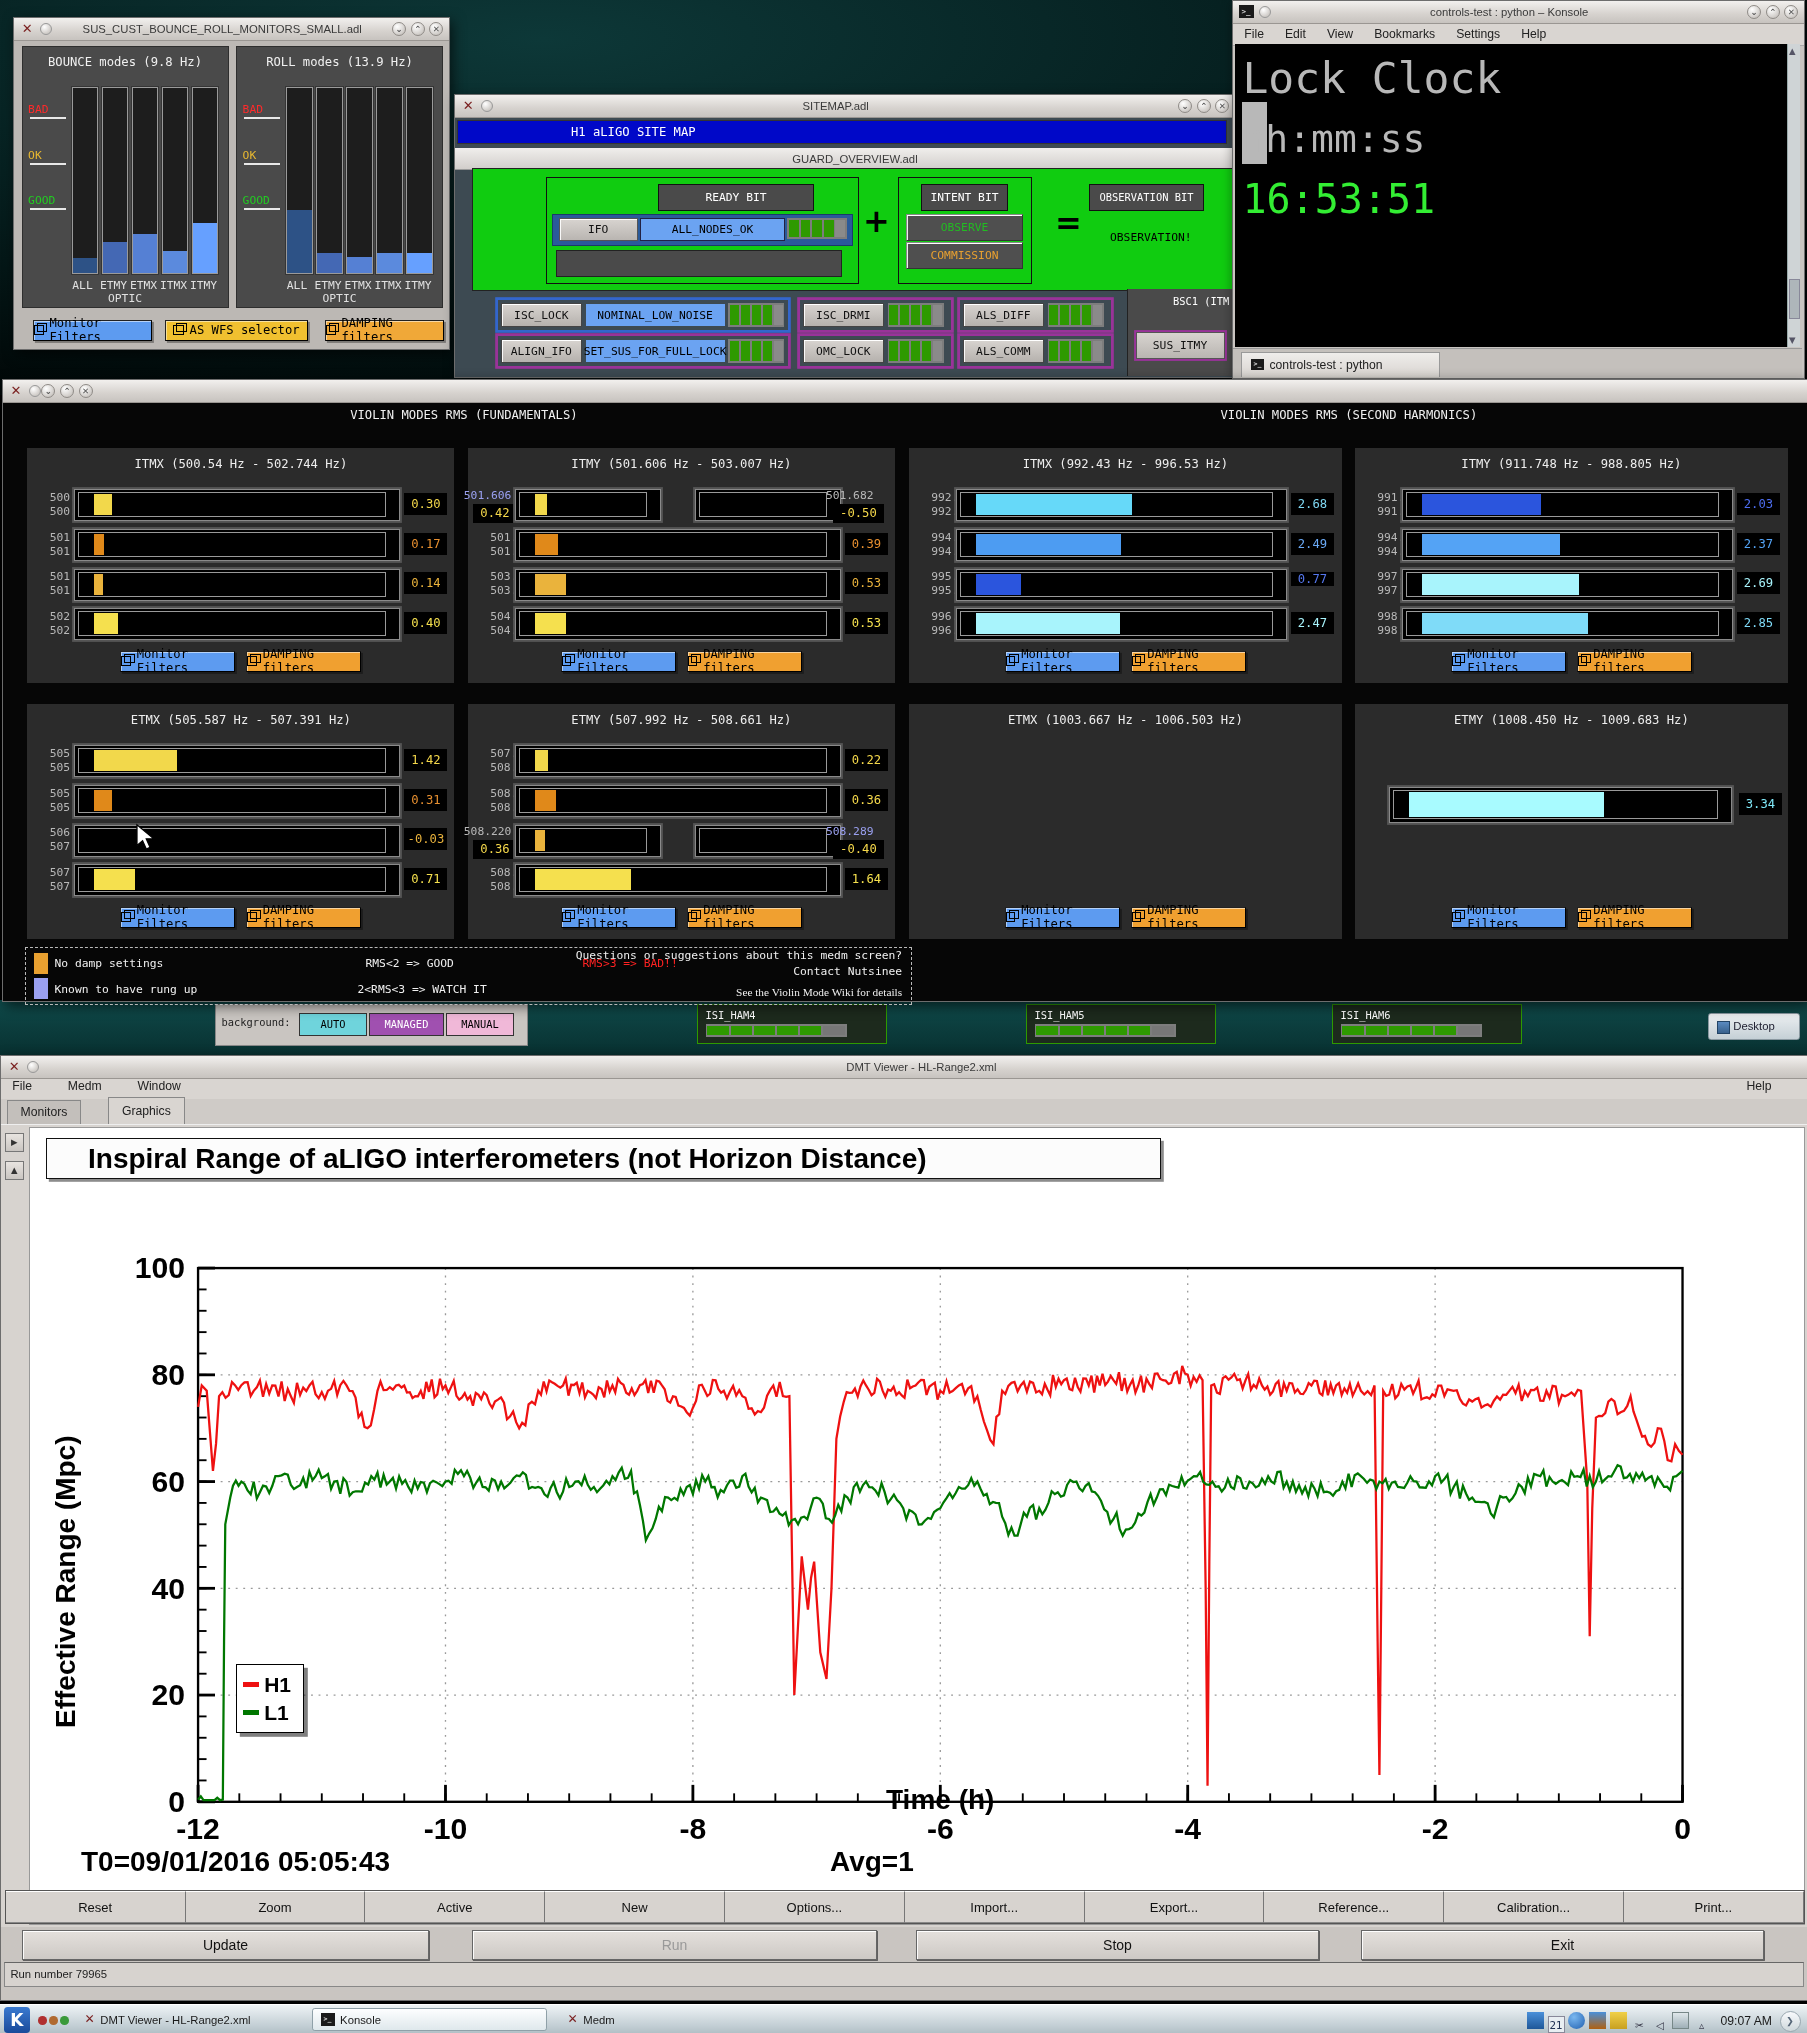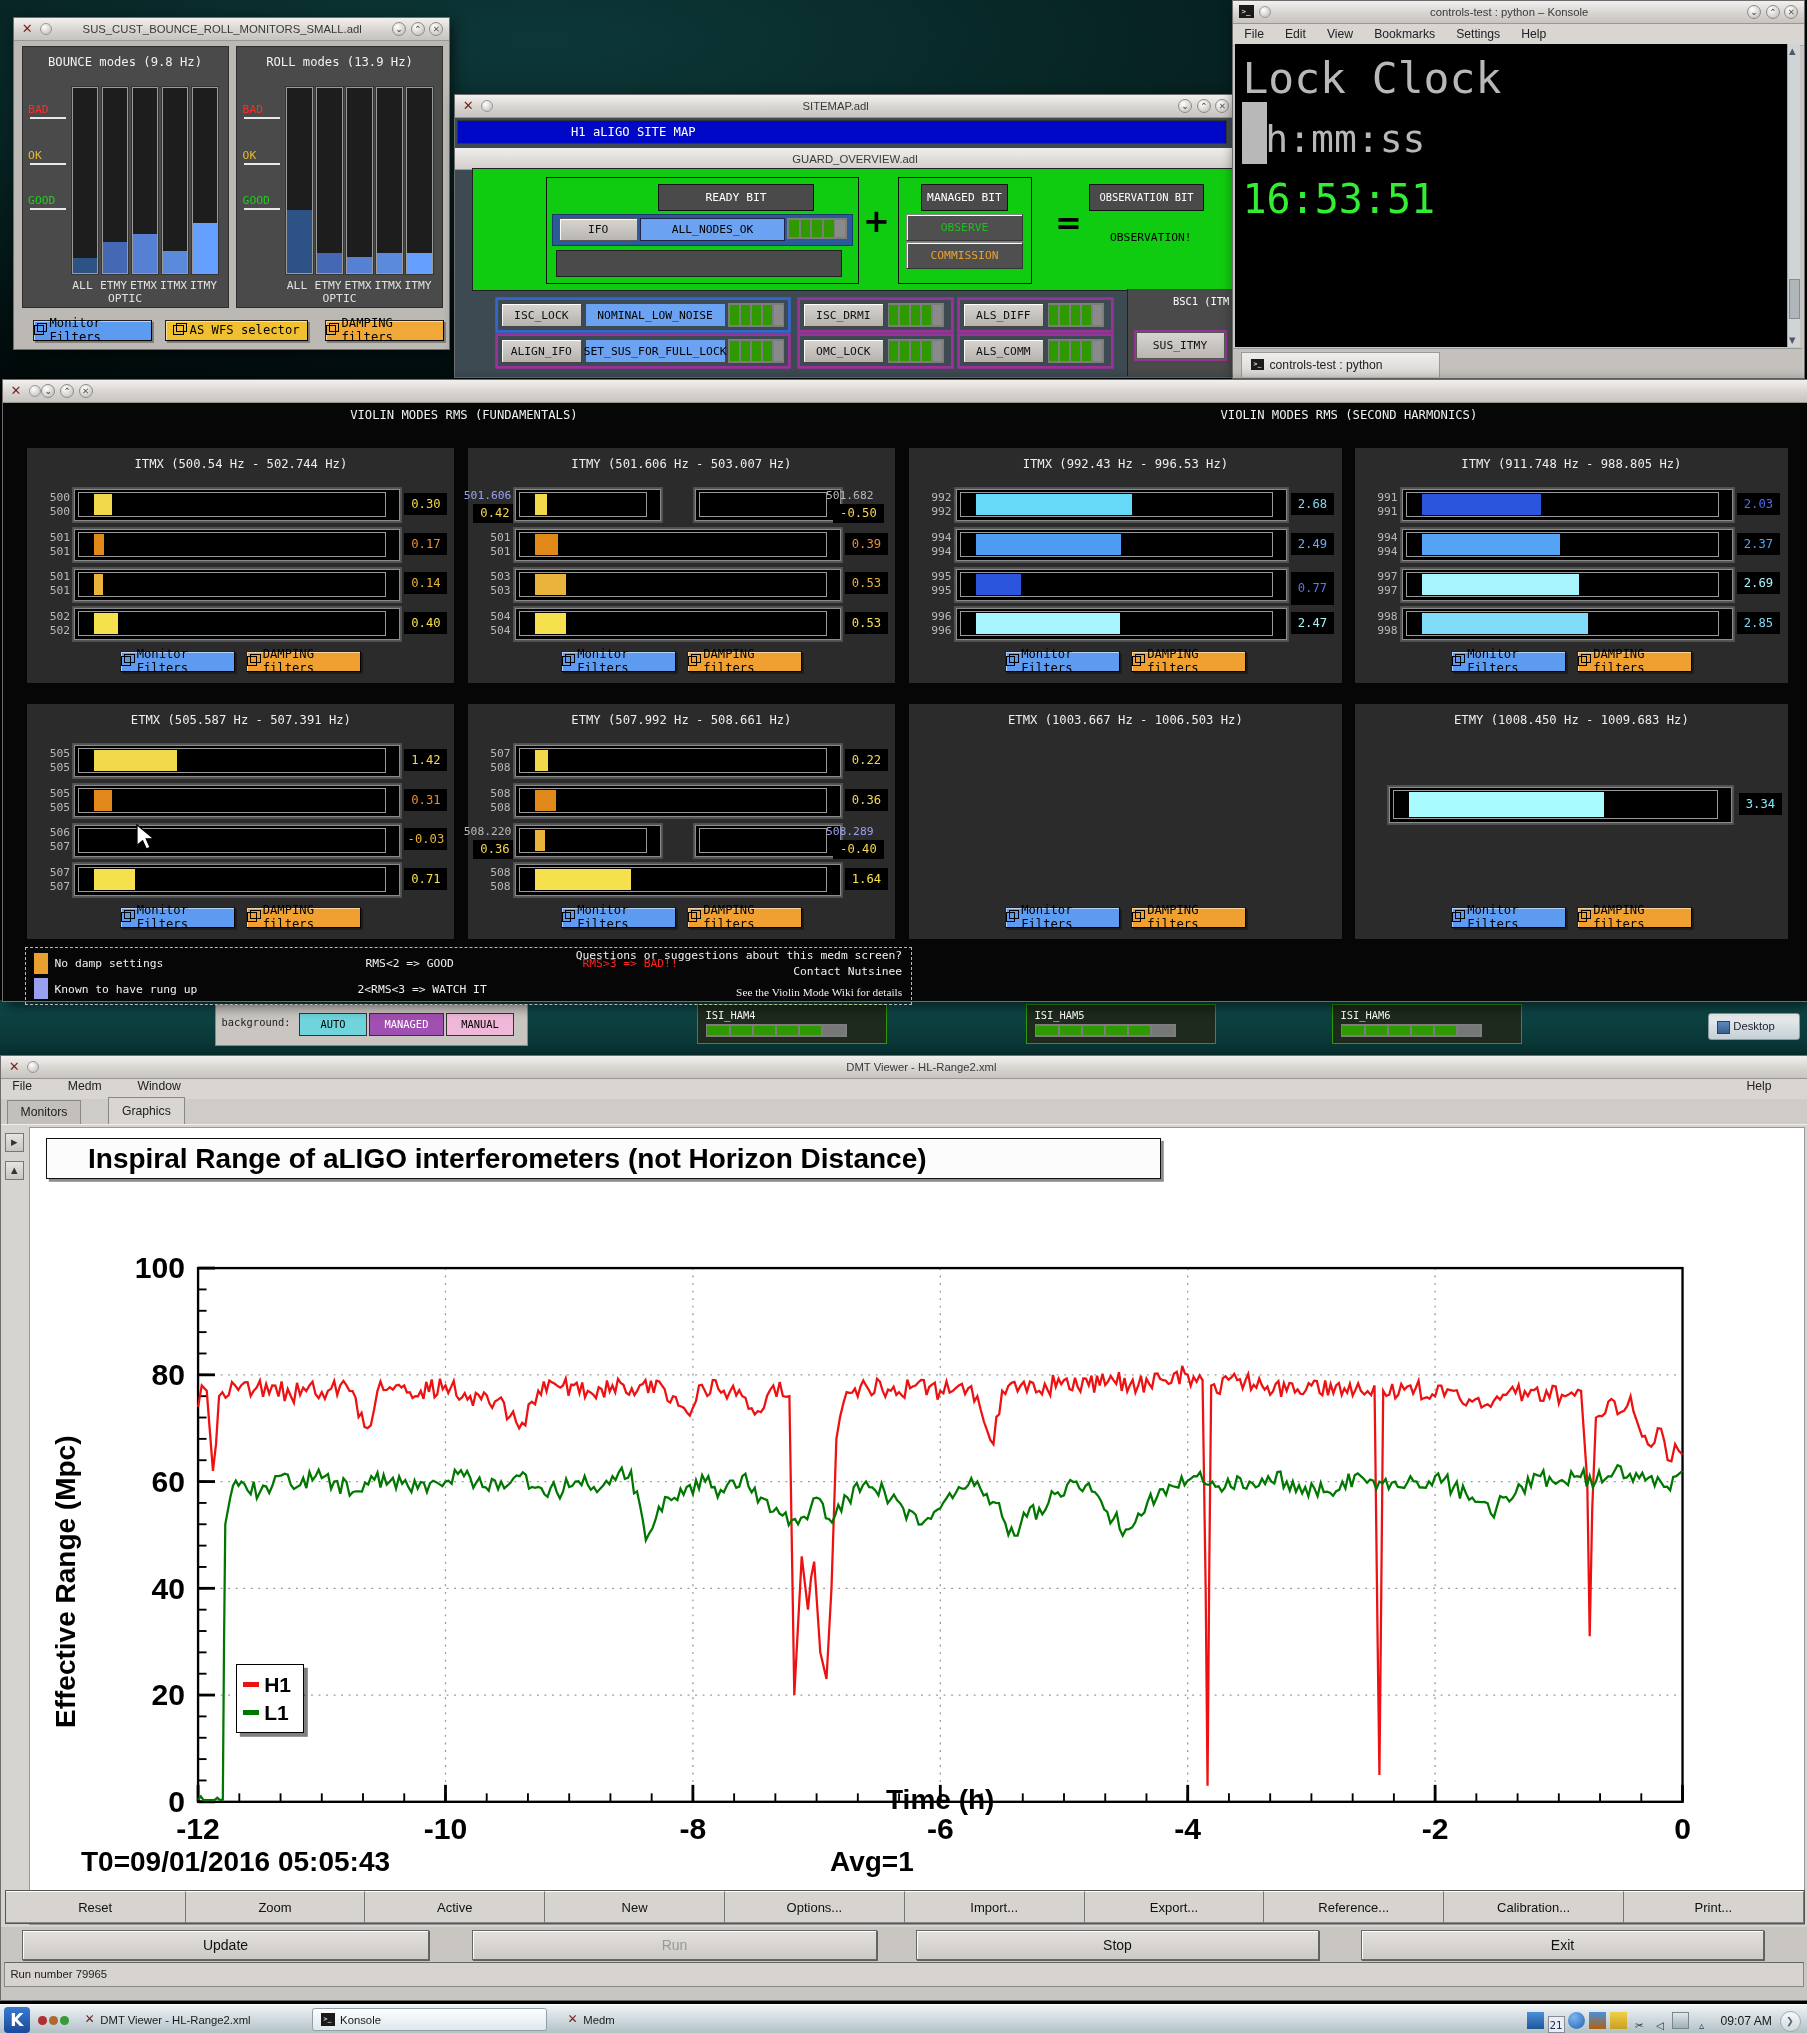--- a/index.html
+++ b/index.html
@@ -273,21 +273,21 @@
             <span style="background: rgb(46, 154, 0);"></span>
             <span style="background: rgb(46, 154, 0);"></span>
             <span style="background: rgb(46, 154, 0);"></span>
             <span style="background: rgb(46, 154, 0);"></span>
             <span style="background: rgb(138, 138, 138);"></span>
           </div>
       </div>
       <div style="position:absolute;left:83px;top:81px;width:284px;height:24.5px;background:#4a4a4a;border:0.9px solid #222;"></div>
       <div class="g-sign" style="left:390px;top:38px;">+</div>
       <div class="g-box" style="left:425px;top:7.5px;width:132px;height:105px;"></div>
-      <div class="g-label" style="left:448px;top:15px;width:85px;height:24.5px;">MANAGED BIT</div>
+      <div class="g-label" style="left:448px;top:15px;width:85px;height:24.5px;">INTENT BIT</div>
       <div class="g-btn" style="left:433px;top:45px;width:115px;height:24.5px;background:#4f4f4f;color:#22bb22;border:1.9px outset #888;">OBSERVE</div>
       <div class="g-btn" style="left:433px;top:73px;width:115px;height:24.5px;background:#4f4f4f;color:#e8a030;border:1.9px outset #888;">COMMISSION</div>
       <div class="g-sign" style="left:582px;top:40px;">=</div>
       <div class="g-label" style="left:616px;top:15px;width:113px;height:24.5px;font-size:10.4px;">OBSERVATION BIT</div>
       <div style="position:absolute;left:637px;top:62px;color:#000;font:11.3px 'DejaVu Sans Mono',monospace;">OBSERVATION!</div>
     </div>
     <div id="sitemap-nodes"></div>
     <div style="position:absolute;left:672px;top:194px;width:105px;height:87px;background:#4a4a4a;border-left:1.9px solid #222;">
       <div style="position:absolute;right:3.8px;top:5.6px;color:#fff;font:10.4px 'DejaVu Sans Mono',monospace;">BSC1 (ITM</div>
       <div class="g-btn" style="left:7.5px;top:43px;width:87px;height:24.5px;box-shadow:0 0 0 1.9px #993399;">SUS_ITMY</div>
@@ -495,21 +495,21 @@
             <div class="bar-outer" style="left: 47px; top: 81px; width: 331px; height: 32px;">
               <div class="bar-inner"></div>
               <div class="bar-fill" style="width: 145px; background: rgb(77, 156, 242);"></div>
             </div>
             <div class="val-box" style="left: 382px; top: 85px; width: 43px; height: 22.6px; color: rgb(106, 169, 245);">2.49</div>
             <div class="vrow-lab" style="left: 1.9px; top: 122px;">995.365<br>995.645</div>
             <div class="bar-outer" style="left: 47px; top: 121px; width: 331px; height: 32px;">
               <div class="bar-inner"></div>
               <div class="bar-fill" style="width: 45px; background: rgb(43, 85, 221);"></div>
             </div>
-            <div class="val-box" style="left: 382px; top: 124px; width: 43px; height: 33px; color: rgb(85, 119, 238);">0.77</div>
+            <div class="val-box" style="left: 382px; top: 124px; width: 43px; height: 14px; color: rgb(85, 119, 238);">0.77</div>
             <div class="vrow-lab" style="left: 1.9px; top: 162px;">996.252<br>996.530</div>
             <div class="bar-outer" style="left: 47px; top: 160px; width: 331px; height: 32px;">
               <div class="bar-inner"></div>
               <div class="bar-fill" style="width: 144px; background: rgb(168, 244, 252);"></div>
             </div>
             <div class="val-box" style="left: 382px; top: 164px; width: 43px; height: 22.6px; color: rgb(168, 244, 252);">2.47</div>
             <div class="medm-btn" style="left: 96px; top: 203px; width: 115px; background: rgb(93, 155, 240);">
               <span class="wicon"></span>
               <span>Monitor Filters</span>
             </div>

